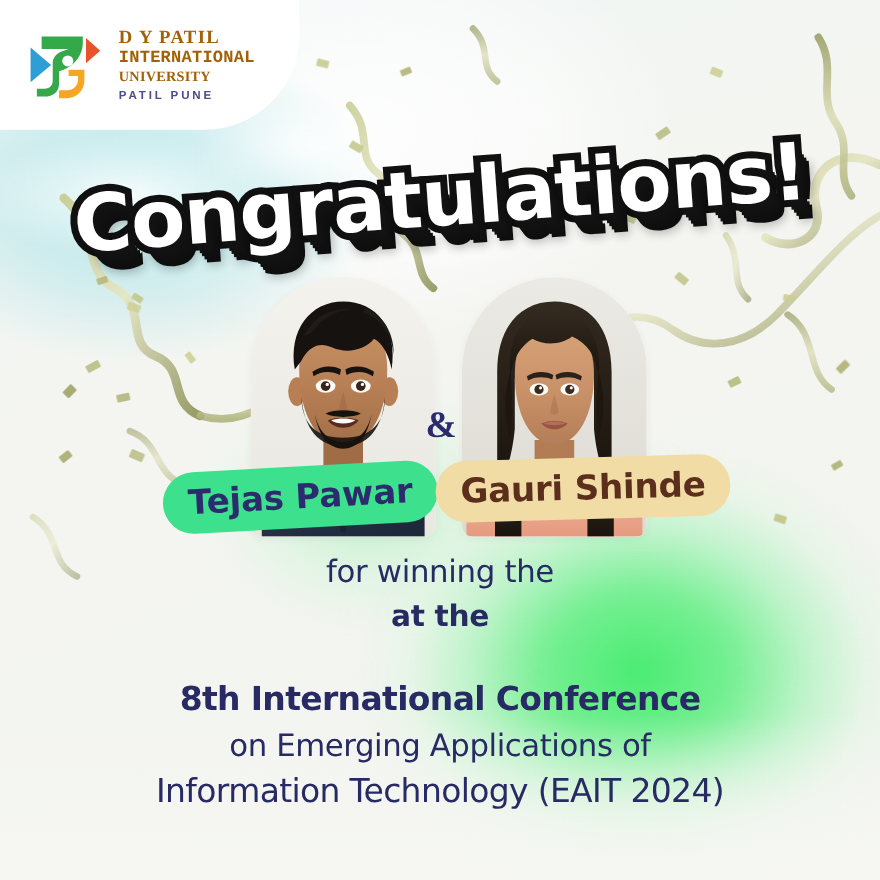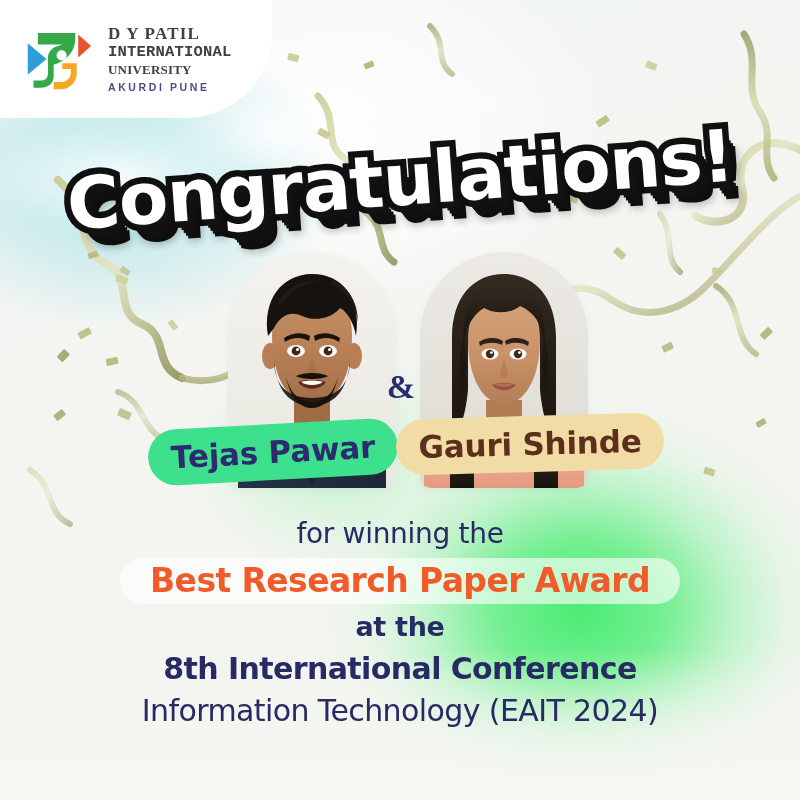--- a/index.html
+++ b/index.html
@@ -86,21 +86,21 @@
     position: absolute;
     left: 22px; top: 22px;
     display: flex; align-items: center; gap: 14px;
     z-index: 7;
   }
   .logo-mark { width: 72px; height: 72px; flex: 0 0 72px; }
   .logo-text { line-height: 1; padding-top: 2px; }
   .logo-l1, .logo-l2, .logo-l3 {
     font-family: "Liberation Serif", serif;
     font-weight: bold;
-    color: #404040;
+    color: #a16207;
     letter-spacing: 0.5px;
     white-space: nowrap;
   }
   .logo-l1 { font-size: 17px; line-height: 19px; letter-spacing: 1.2px; }
   .logo-l2 { font-size: 15.5px; line-height: 18px; letter-spacing: 0.2px; font-family: Liberation Mono, monospace; }
   .logo-l3 { font-size: 13px; line-height: 18px; letter-spacing: 0.2px; }
   .logo-l4 {
     font-family: "Liberation Sans", sans-serif;
     font-size: 10.5px; font-weight: 600;
     color: #4b4c8e; letter-spacing: 2.6px;
@@ -179,21 +179,21 @@
     background: #f1dca6;
     color: #5c2f1d;
     font-size: 31px;
     transform: rotate(-1.6deg);
     letter-spacing: -0.2px;
   }
 
   
   .body-text {
     position: absolute;
-    left: 0; top: 514px; width: 800px;
+    left: 0; top: 500px; width: 800px;
     text-align: center;
     z-index: 7;
     font-family: "DejaVu Sans", sans-serif;
     color: #272a63;
   }
   .line-for {
     font-size: 28px; font-weight: normal; line-height: 40px;
     letter-spacing: -0.3px;
   }
   .award-band {
@@ -210,20 +210,21 @@
     color: #f15a29;
     letter-spacing: -0.6px;
   }
   .line-at {
     font-size: 27px; font-weight: bold; line-height: 42px;
     letter-spacing: -0.3px;
   }
   .line-conf {
     font-size: 30px; font-weight: bold; line-height: 42px;
     letter-spacing: -0.6px;
+    margin-top: 33px;
   }
   .line-on {
     font-size: 28px; font-weight: normal; line-height: 42px;
     letter-spacing: -0.4px;
   }
   .line-it {
     font-size: 30px; font-weight: normal; line-height: 42px;
     letter-spacing: -0.6px;
   }
 </style>
@@ -311,21 +312,21 @@
       <circle cx="55" cy="45" r="7" fill="#ffffff"></circle>
 
       <path d="M78,16 L96,32 L78,48 Z" fill="#e8532b"></path>
 
       <path d="M56,56 L76,56 L76,70 C76,82 66,92 54,92 L44,92 L44,82 L54,82 C62,82 68,76 68,68 L68,64 L56,64 Z" fill="#f5a623"></path>
     </svg>
     <div class="logo-text">
       <div class="logo-l1">D Y PATIL</div>
       <div class="logo-l2">INTERNATIONAL</div>
       <div class="logo-l3">UNIVERSITY</div>
-      <div class="logo-l4">AKURDI PUNE</div>
+      <div class="logo-l4">PATIL PUNE</div>
     </div>
   </div>
 
   <div class="congrats-wrap">
     <span class="congrats">Congratulations!</span>
   </div>
 
   <div class="photos">
 
     <div class="photo-frame left">
@@ -451,22 +452,20 @@
 
   <div class="pill pill-left">
     <span>Tejas Pawar</span>
   </div>
   <div class="pill pill-right">
     <span>Gauri Shinde</span>
   </div>
 
   <div class="body-text">
     <div class="line-for">for winning the</div>
-    <div class="award-band">
-      <span class="award-text">Best Research Paper Award</span>
-    </div>
     <div class="line-at">at the</div>
     <div class="line-conf">8th International Conference</div>
+    <div class="line-on">on Emerging Applications of</div>
     <div class="line-it">Information Technology (EAIT 2024)</div>
   </div>
 
   <div class="noise"></div>
 </div>
 
 </body></html>

